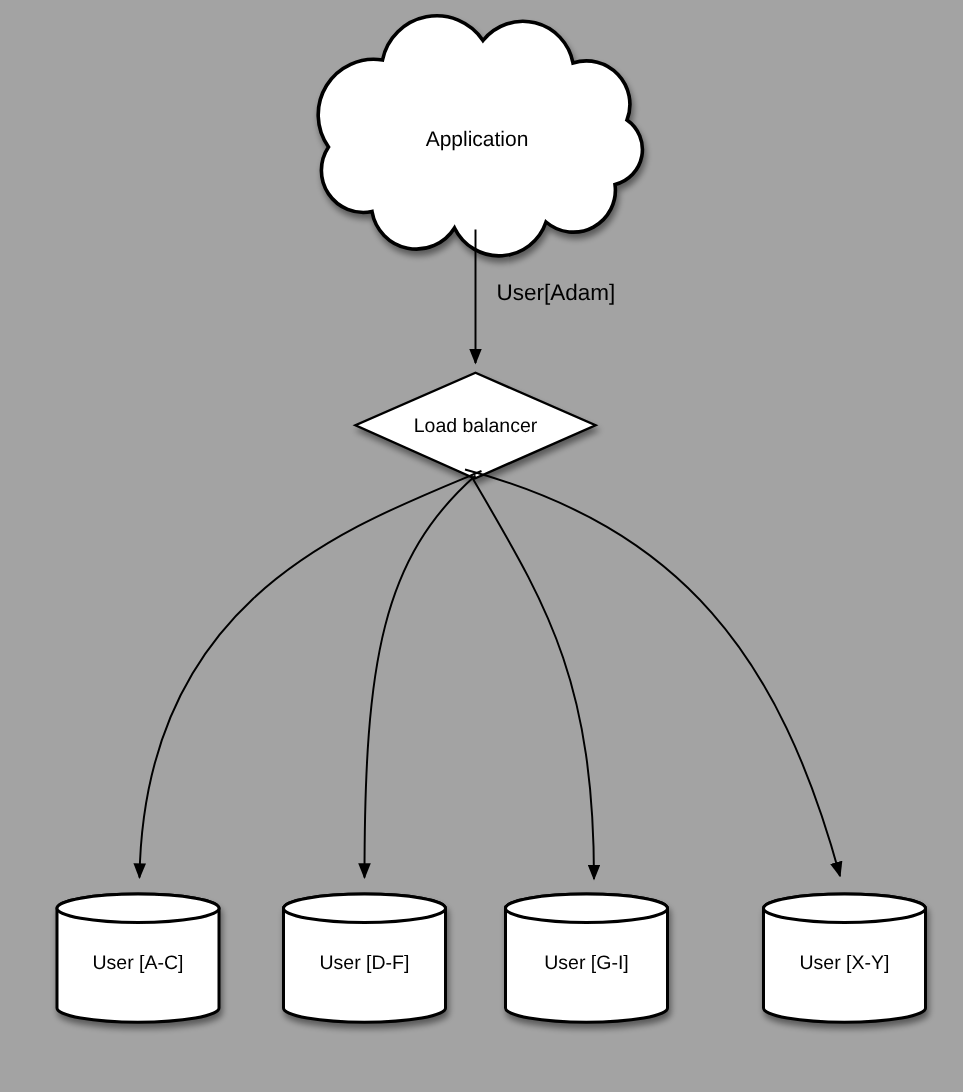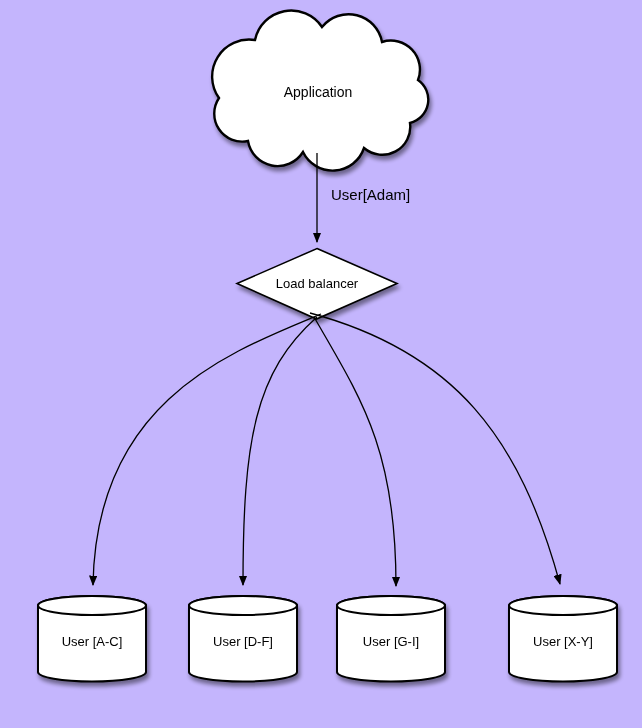--- a/index.html
+++ b/index.html
@@ -8,21 +8,21 @@
     background: #ffffff;
     width: 642px;
     height: 728px;
     overflow: hidden;
     font-family: "Liberation Sans", "DejaVu Sans", sans-serif;
   }
   #stage {
     position: relative;
     width: 642px;
     height: 728px;
-    background: #c4b5fd;
+    background: #a3a3a3;
   }
   svg { display: block; }
   .shape {
     fill: #ffffff;
     stroke: #000000;
   }
   .connector {
     fill: none;
     stroke: #000000;
     stroke-width: 1.3;

